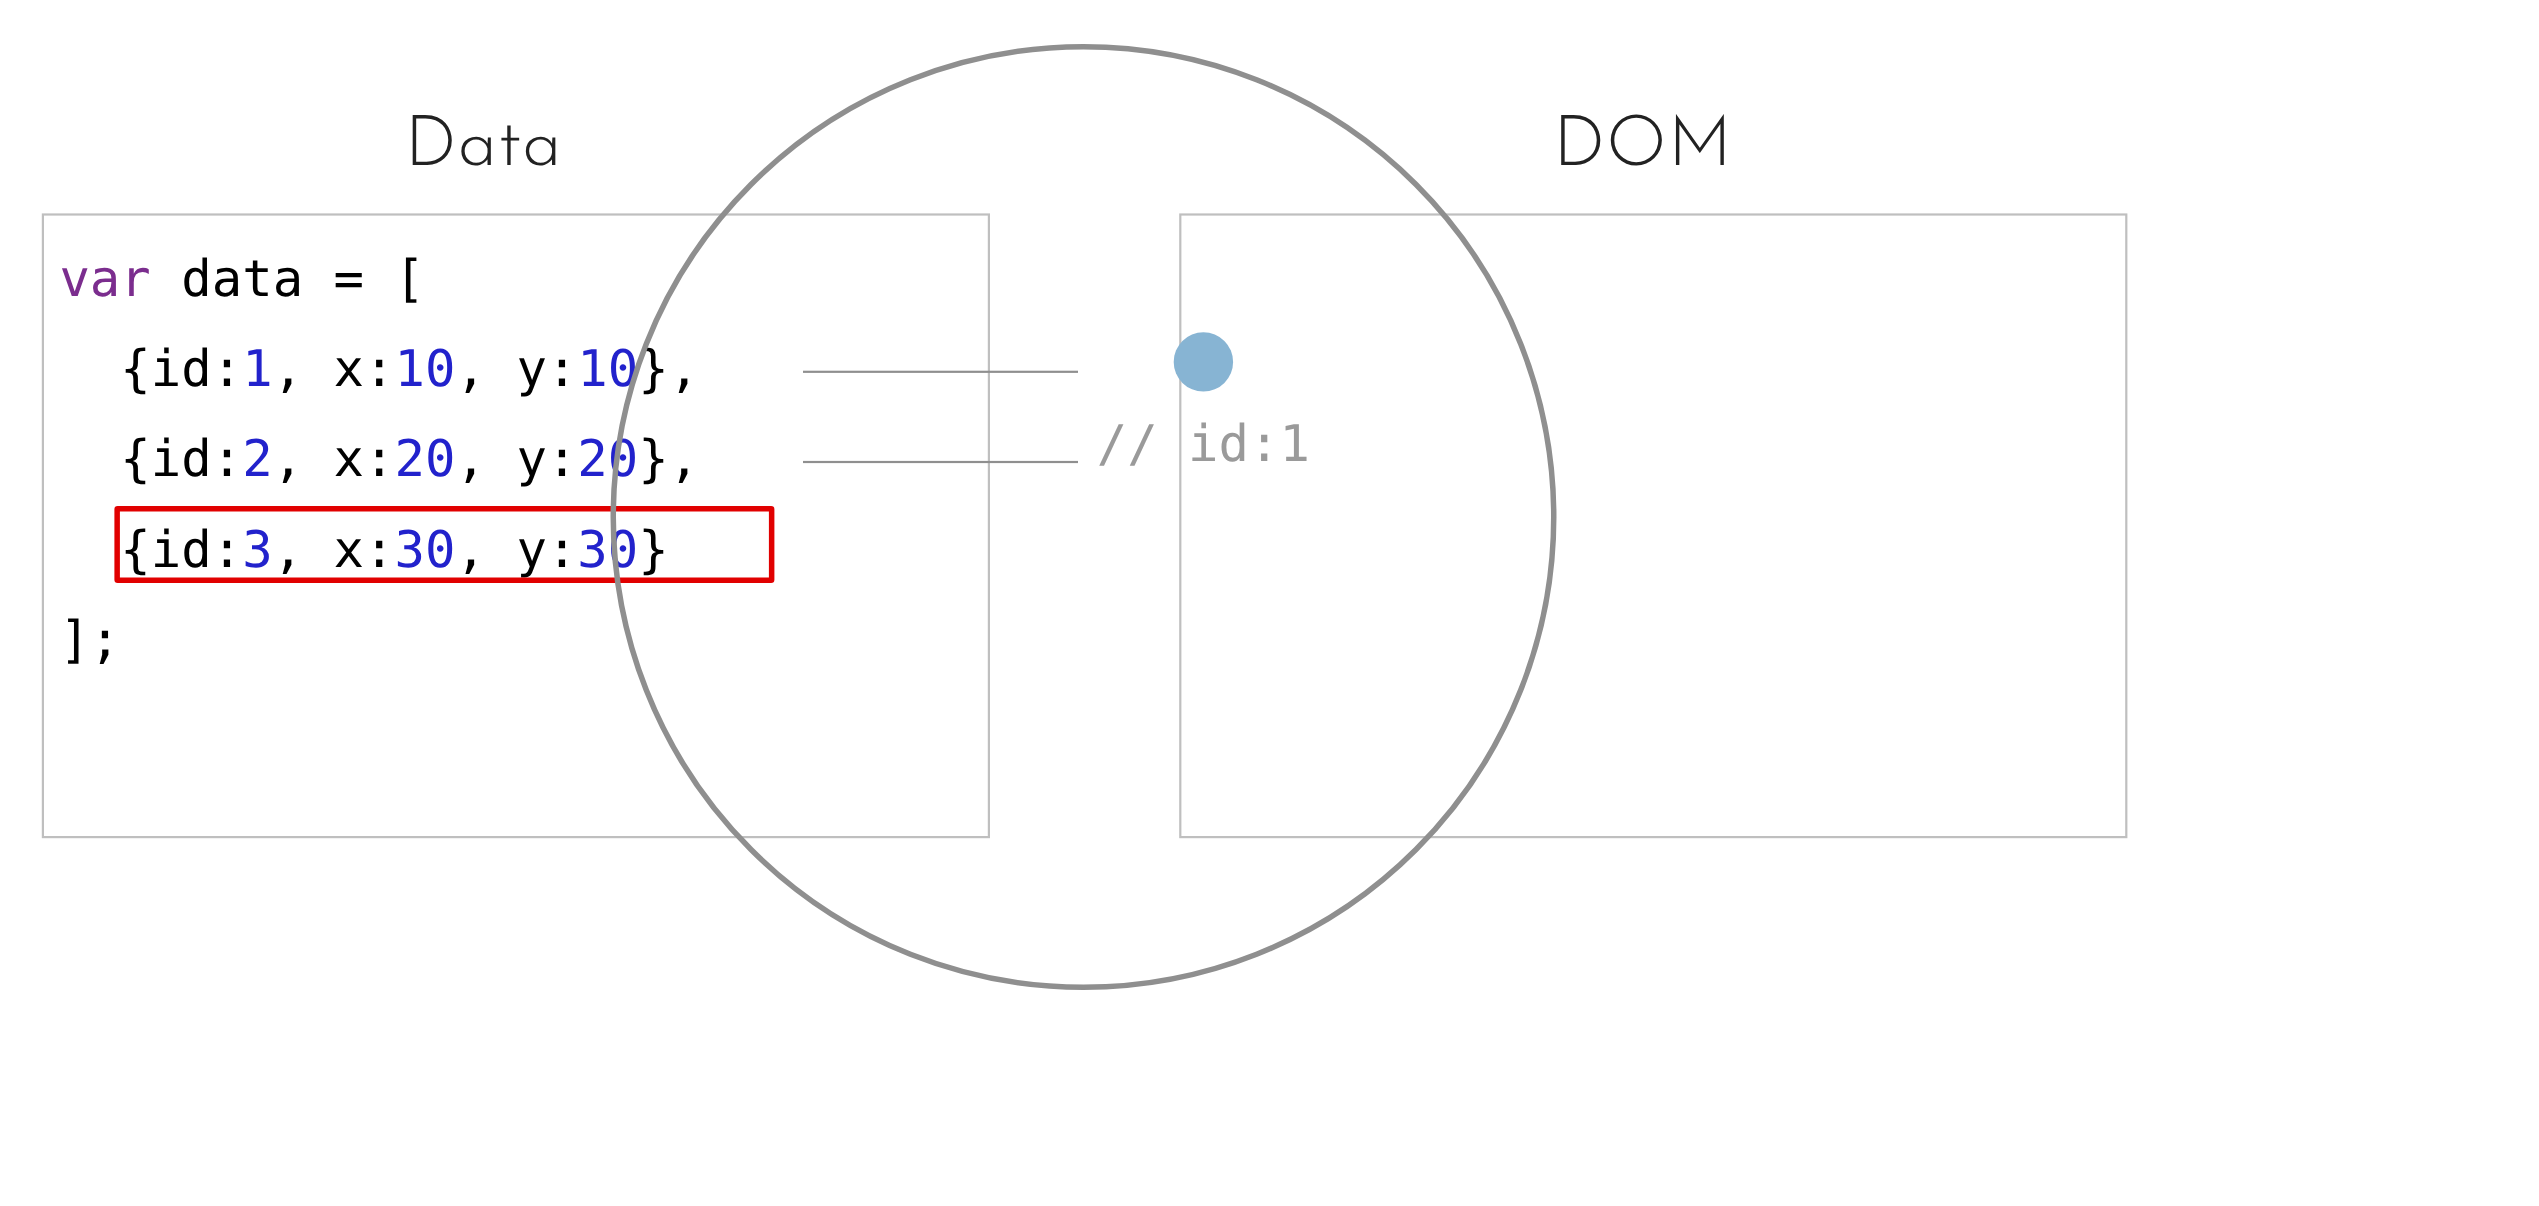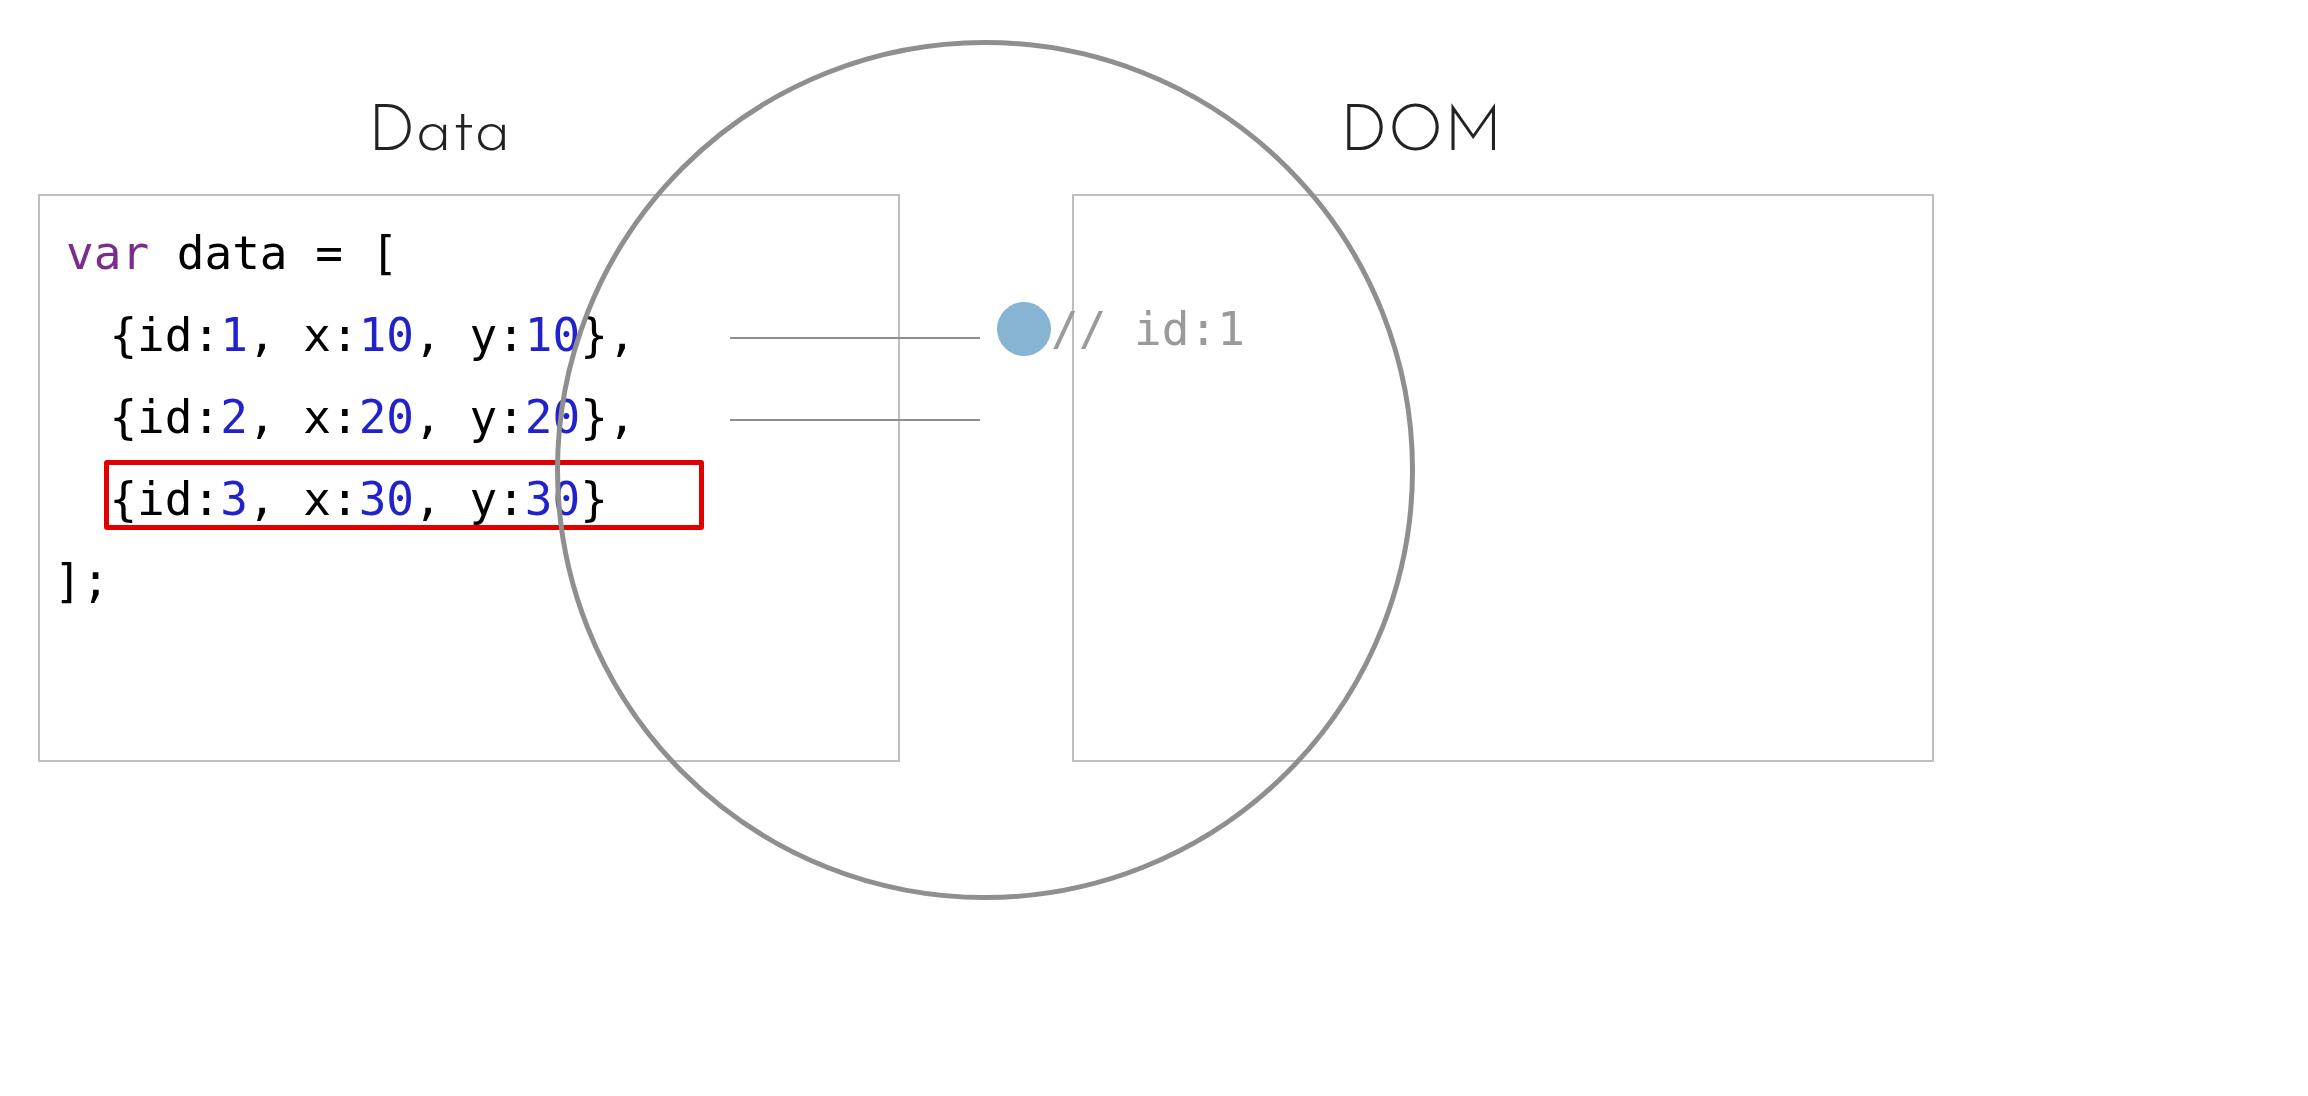--- a/index.html
+++ b/index.html
@@ -18,49 +18,51 @@
     }
     .heading {
       position: absolute;
       font-family: "Josefin Sans", "Century Gothic", "Futura", "Helvetica Neue", sans-serif;
       font-weight: 300;
       font-size: 64px;
       color: #222;
       letter-spacing: 1px;
     }
     .heading-data { left: 368px; top: 102px; }
-    .heading-dom { left: 1340px; top: 102px; }
+    .heading-dom { left: 1412px; top: 102px; }
     .box {
       position: absolute;
       border: 2px solid #bfbfbf;
       background: #ffffff;
     }
     .box-data { left: 38px; top: 194px; width: 862px; height: 568px; }
     .box-dom { left: 1072px; top: 194px; width: 862px; height: 568px; }
     .code {
       position: absolute;
       font-family: "Menlo", "Monaco", "Consolas", monospace;
       font-size: 46px;
       line-height: 82px;
       white-space: pre;
       color: #000;
     }
     .code-data { left: 54px; top: 212px; }
-    .kw { color: #7b2d8e; margin-left: 12px; }
+    .kw { color: #7b2d8e; }
     .num { color: #2222cc; }
     .red-box {
       position: absolute;
       border: 5px solid #e10000;
       border-radius: 3px;
     }
     .red-box-1 { left: 104px; top: 460px; width: 600px; height: 70px; }
     .dom-row {
       position: absolute;
       display: flex;
       align-items: center;
+      gap: 20px;
+      flex-direction: column;
     }
     .dom-row-1 { left: 997px; top: 302px; }
     .dom-row-2 { left: 997px; top: 390px; }
     .dot {
       width: 54px;
       height: 54px;
       border-radius: 50%;
       background: #87b4d3;
     }
     .comment {

